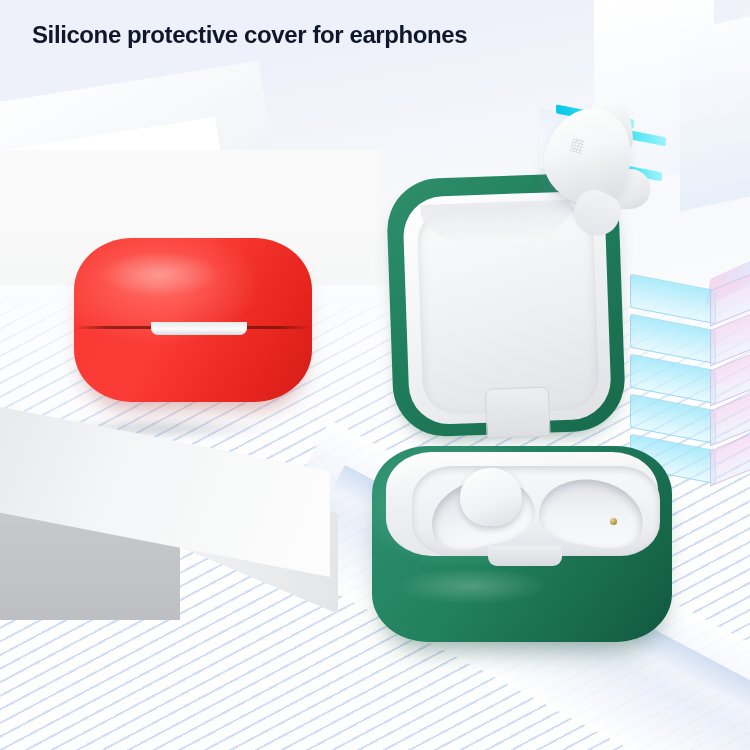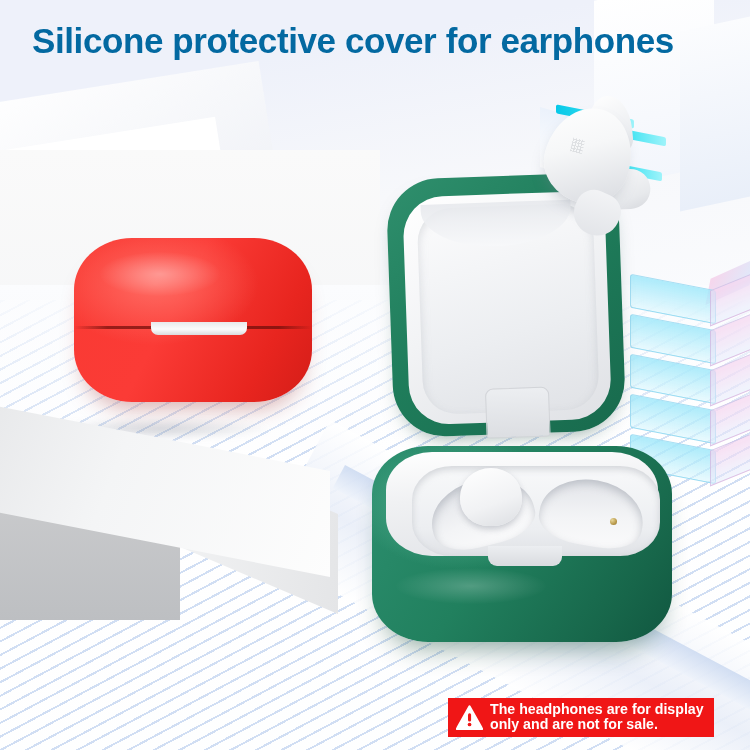--- a/index.html
+++ b/index.html
@@ -169,21 +169,21 @@
   .cube-top {
     position: absolute; left: 78px; top: -6px; width: 44px; height: 24px;
     background: linear-gradient(120deg, #f6cfe9 0%, #d9e8fb 100%);
     transform: skewY(-24deg) skewX(-12deg);
     opacity:.85;
   }
 
   
   .header { position: absolute; left: 0; top: 0; width: 100%; padding: 22px 0 0 32px; box-sizing: border-box; }
   .title {
-    font-size: 35px; font-weight: bold; color: #0369a1;
+    font-size: 24px; font-weight: bold; color: #0f172a;
     letter-spacing: -0.4px; margin: 0; line-height: 1.1;
     font-family: "Liberation Sans", sans-serif;
   }
   .subtitle {
     font-size: 19.5px; color: #1d1d1d; margin: 12px 0 0 0;
     font-weight: normal; line-height: 1.1;
     font-family: "Liberation Sans", sans-serif;
   }
 
   
@@ -452,23 +452,14 @@
         <div class="bud-mesh"></div>
       </div>
       <div class="bud-nozzle"></div>
     </div>
   </div>
 
   <div class="header">
     <h1 class="title">Silicone protective cover for earphones</h1>
   </div>
 
-  <div class="warning">
-    <svg class="warn-tri" viewBox="0 0 27 25">
-      <path d="M13.5 1.6 L25.6 23.1 Q26.4 24.4 24.9 24.4 L2.1 24.4 Q0.6 24.4 1.4 23.1 Z" fill="#ffffff" stroke="#ffffff" stroke-width="2.4" stroke-linejoin="round"></path>
-      <rect x="12" y="8.2" width="3.1" height="8.4" rx="1.5" fill="#f01616"></rect>
-      <circle cx="13.55" cy="19.5" r="1.85" fill="#f01616"></circle>
-    </svg>
-    <div class="warn-text">The headphones are for display
-only and are not for sale.</div>
-  </div>
 
 </div>
 
 </body></html>

